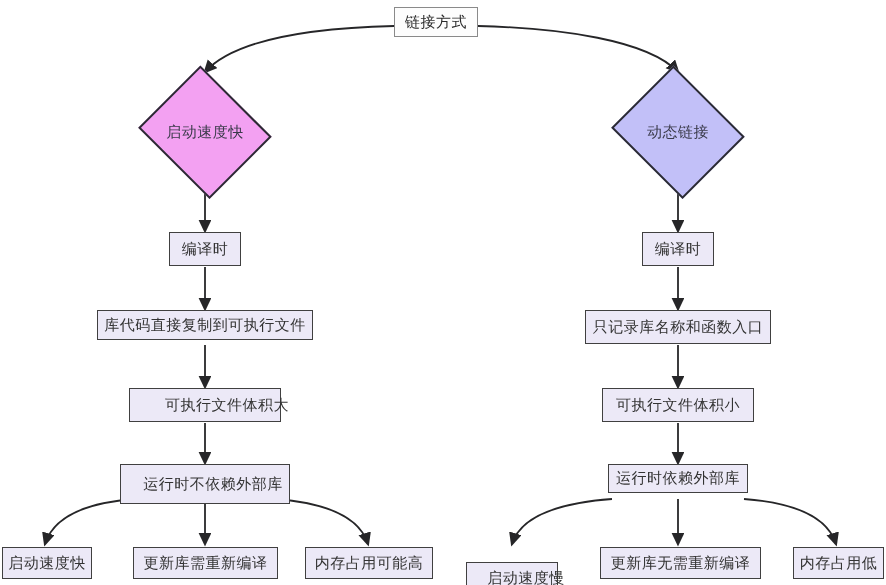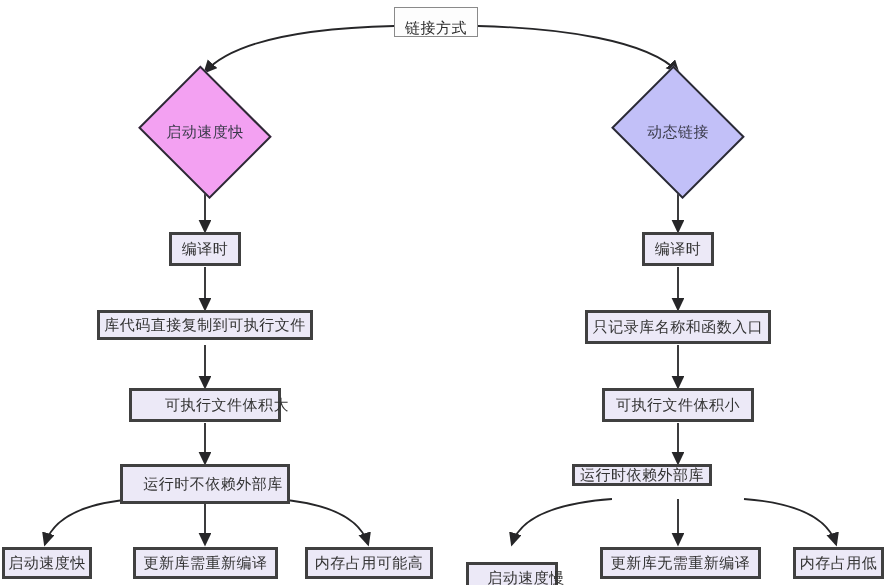--- a/index.html
+++ b/index.html
@@ -20,21 +20,21 @@
     top: 0;
     width: 886px;
     height: 585px;
   }
   .node-rect {
     position: absolute;
     box-sizing: border-box;
     display: flex;
     align-items: center;
     justify-content: center;
-    border: 3px solid #404040;
+    border: 1px solid #404040;
     background: #ece9f7;
     color: #333333;
     font-size: 15px;
     line-height: 1;
     white-space: nowrap;
     letter-spacing: 0.5px;
   }
   .node-root {
     border: 1px solid #8a8a8a;
     background: #fdfdfd;
@@ -109,21 +109,21 @@
     <path class="edge-path" marker-end="url(#arrow)" d="M 678 191 L 678 231"></path>
     <path class="edge-path" marker-end="url(#arrow)" d="M 678 267 L 678 309"></path>
     <path class="edge-path" marker-end="url(#arrow)" d="M 678 345 L 678 387"></path>
     <path class="edge-path" marker-end="url(#arrow)" d="M 678 423 L 678 463"></path>
 
     <path class="edge-path" marker-end="url(#arrow)" d="M 612 499 C 572 502 522 512 512 544"></path>
     <path class="edge-path" marker-end="url(#arrow)" d="M 678 499 L 678 544"></path>
     <path class="edge-path" marker-end="url(#arrow)" d="M 744 499 C 784 502 826 512 836 544"></path>
   </svg>
 
-  <div class="node-rect node-root" style="left:394px; top:7px; width:84px; height:30px;align-items:flex-end;">
+  <div class="node-rect node-root" style="left:394px; top:7px; width:84px; height:30px;">
     <span>链接方式</span>
   </div>
 
   <div class="node-diamond diamond-static" style="left:136px; top:72px; width:138px; height:120px;">
     <div class="diamond-shape"></div>
     <span class="diamond-label">启动速度快</span>
   </div>
 
   <div class="node-rect" style="left:169px; top:232px; width:72px; height:34px;">
     <span>编译时</span>
@@ -163,21 +163,21 @@
   </div>
 
   <div class="node-rect" style="left:585px; top:310px; width:186px; height:34px;justify-content:center;">
     <span>只记录库名称和函数入口</span>
   </div>
 
   <div class="node-rect" style="left:602px; top:388px; width:152px; height:34px;">
     <span>可执行文件体积小</span>
   </div>
 
-  <div class="node-rect" style="left:572px; top:464px; width:140px; height:22px;text-align:center;">
+  <div class="node-rect" style="left:608px; top:464px; width:140px; height:29px;text-align:center;">
     <span>运行时依赖外部库</span>
   </div>
 
   <div class="node-rect" style="left:466px; top:562px; width:92px; height:32px;padding-left:28px;">
     <span>启动速度慢</span>
   </div>
 
   <div class="node-rect" style="left:600px; top:547px; width:161px; height:32px;">
     <span>更新库无需重新编译</span>
   </div>

